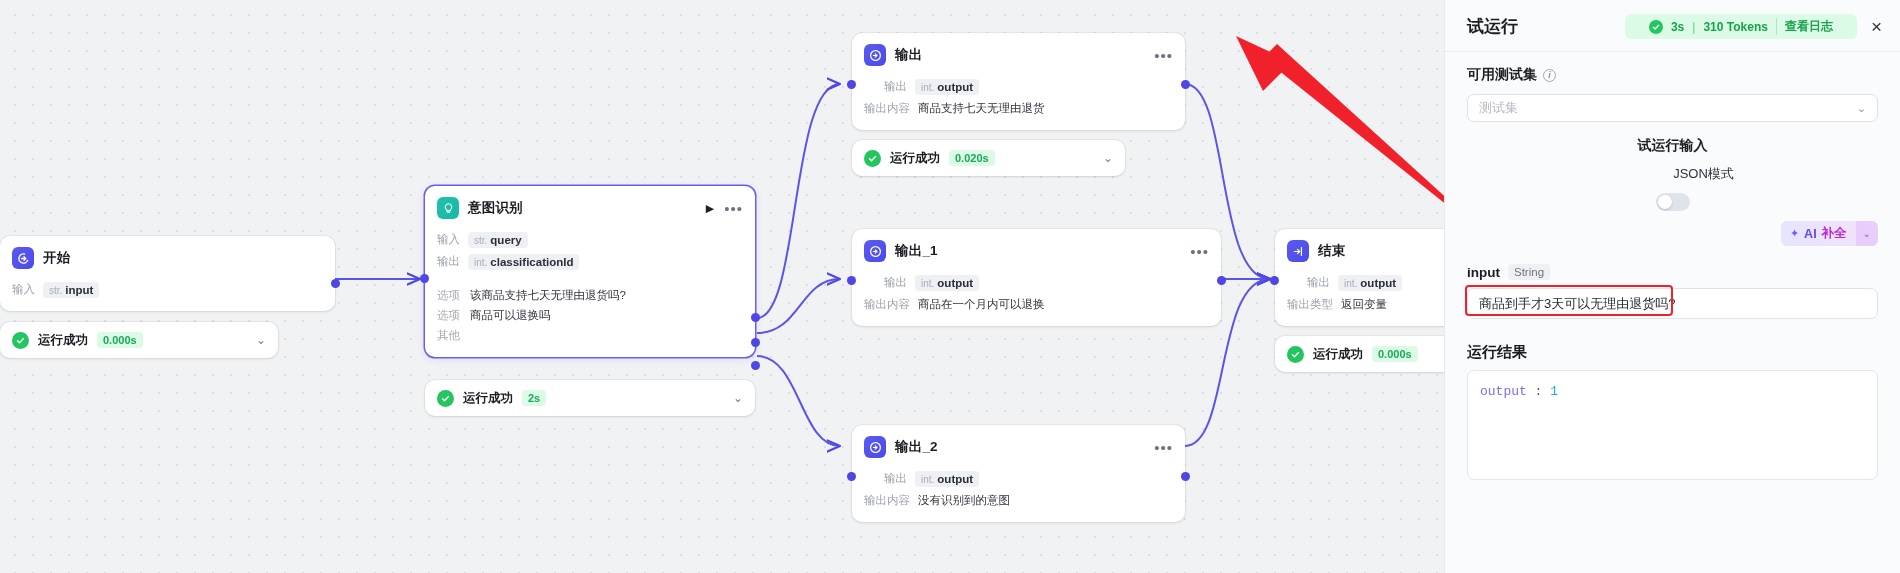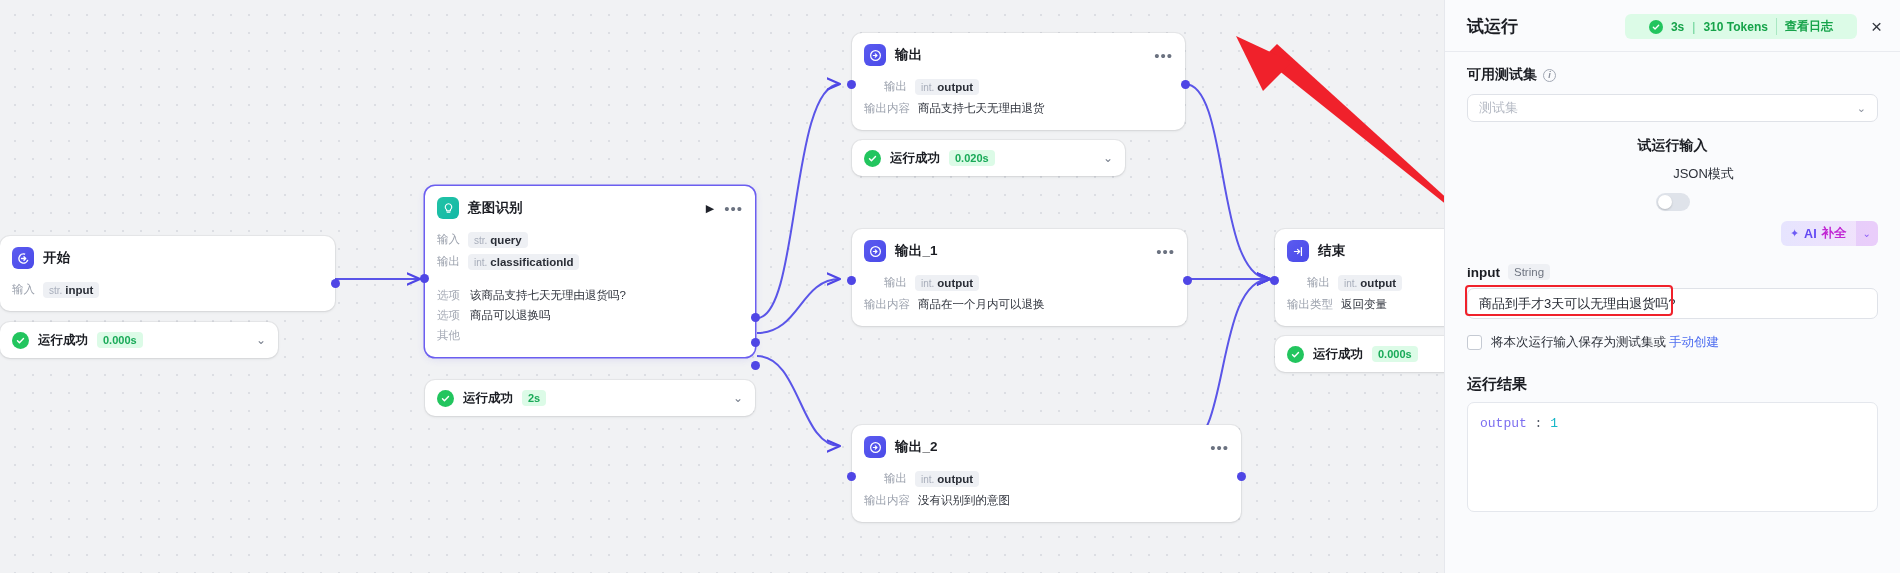--- a/index.html
+++ b/index.html
@@ -301,21 +301,21 @@
       <span class="check">
           <svg width="9" height="9" viewBox="0 0 12 12">
             <path d="M2 6.3l2.6 2.6L10 3.4" fill="none" stroke="#fff" stroke-width="1.9" stroke-linecap="round" stroke-linejoin="round"></path>
           </svg>
         </span>
       <span class="st-txt">运行成功</span>
       <span class="st-time">0.020s</span>
       <span class="chev">⌄</span>
     </div>
 
-    <div class="node" style="left:852px; top:229px; width:335px;">
+    <div class="node" style="left:852px; top:229px; width:369px;">
       <div class="node-head">
         <span class="node-ico ico-blue">
           <svg width="13" height="13" viewBox="0 0 16 16">
               <circle cx="8" cy="8" r="6" fill="none" stroke="#fff" stroke-width="1.5"></circle>
               <path d="M5.4 8h4.3M7.7 6L9.8 8 7.7 10" fill="none" stroke="#fff" stroke-width="1.5" stroke-linecap="round" stroke-linejoin="round"></path>
             </svg>
         </span>
         <span class="node-title">输出_1</span>
         <span class="head-actions">
           <span class="dots-ico">•••</span>
@@ -331,21 +331,21 @@
         </div>
         <div class="kv">
           <span class="kv-k">输出内容</span>
           <span class="kv-v">商品在一个月内可以退换</span>
         </div>
       </div>
       <span class="port" style="left:-5px; top:47px;"></span>
       <span class="port" style="right:-5px; top:47px;"></span>
     </div>
 
-    <div class="node" style="left:852px; top:425px; width:389px;">
+    <div class="node" style="left:852px; top:425px; width:333px;">
       <div class="node-head">
         <span class="node-ico ico-blue">
           <svg width="13" height="13" viewBox="0 0 16 16">
               <circle cx="8" cy="8" r="6" fill="none" stroke="#fff" stroke-width="1.5"></circle>
               <path d="M5.4 8h4.3M7.7 6L9.8 8 7.7 10" fill="none" stroke="#fff" stroke-width="1.5" stroke-linecap="round" stroke-linejoin="round"></path>
             </svg>
         </span>
         <span class="node-title">输出_2</span>
         <span class="head-actions">
           <span class="dots-ico">•••</span>
@@ -457,25 +457,20 @@
       <div class="input-label">
         <span class="il-name">input</span>
         <span class="il-type">String</span>
       </div>
 
       <div class="text-field">
         <span class="tf-val">商品到手才3天可以无理由退货吗?</span>
         <span class="red-box"></span>
       </div>
 
-      <div class="save-row">
-        <span class="cbox"></span>
-        <span class="save-t">将本次运行输入保存为测试集或</span>
-        <span class="save-link" style="margin-left:-6px;">手动创建</span>
-      </div>
 
       <div class="res-title">运行结果</div>
 
 
       <div class="code-box">
         <span class="code-k">output</span><span class="code-c"> : </span><span class="code-v">1</span>
       </div>
 
     </div>
   </div>

